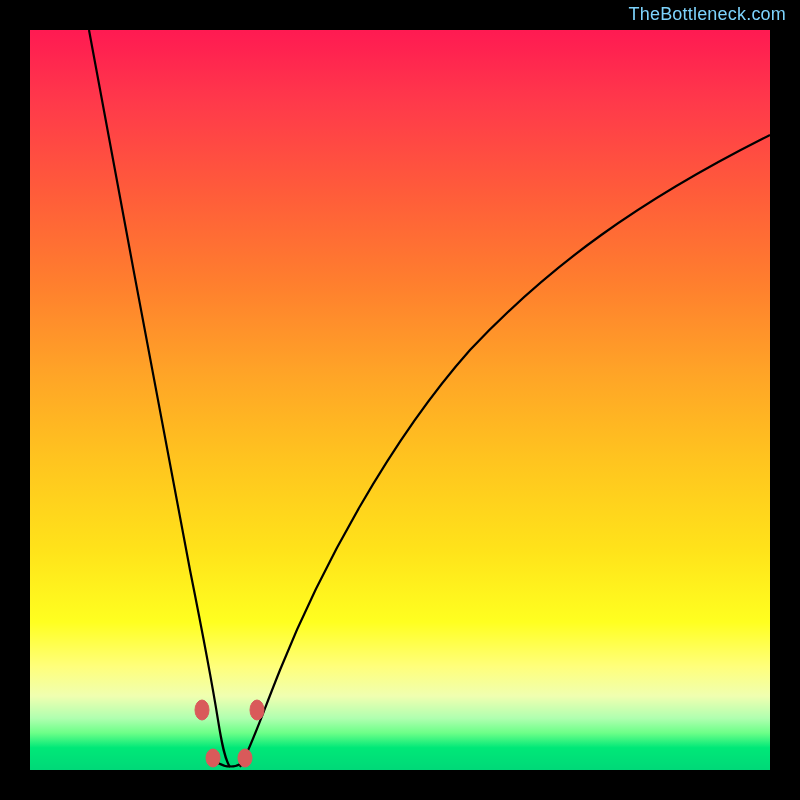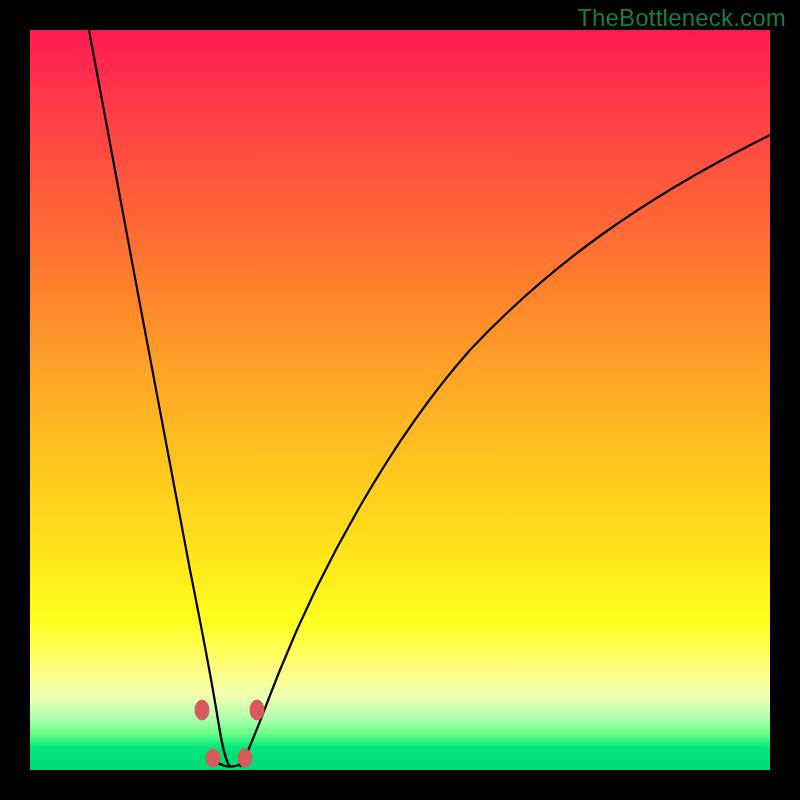--- a/index.html
+++ b/index.html
@@ -38,22 +38,22 @@
       #f0ffb0 90%,
       #b0ffb0 93%,
       #6cff88 95%,
       #00e878 97%,
       #00d878 100%);
   }
   .watermark {
     position: absolute;
     top: 4px;
     right: 14px;
-    color: #15803d;
-    font-size: 24px;
+    color: #7dd3fc;
+    font-size: 18px;
     font-weight: 500;
     letter-spacing: 0.2px;
   }
   svg.curves {
     position: absolute;
     left: 0;
     top: 0;
     width: 740px;
     height: 740px;
   }

